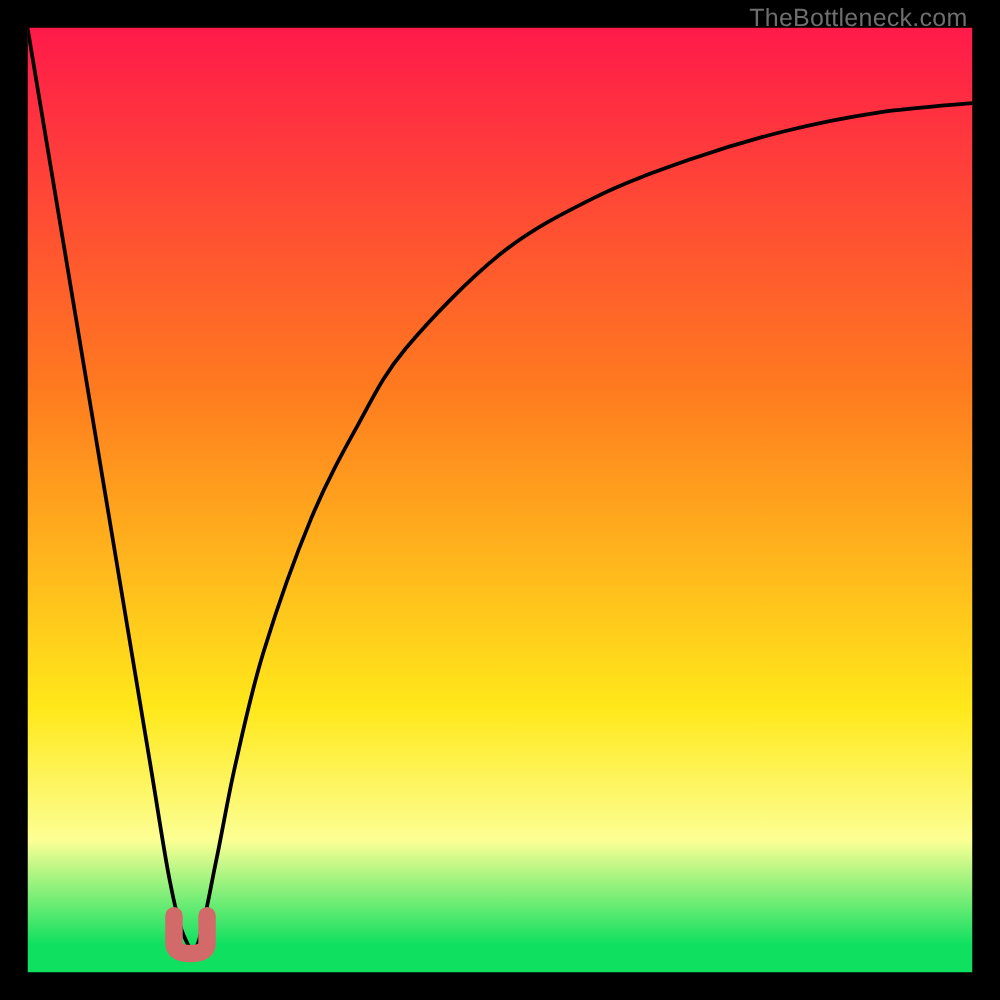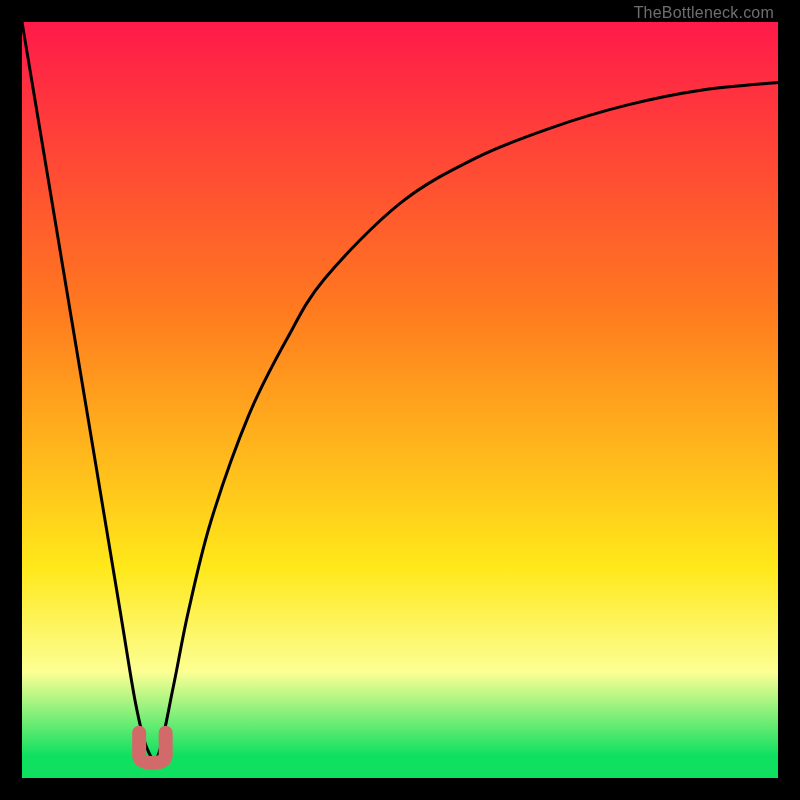--- a/index.html
+++ b/index.html
@@ -17,21 +17,21 @@
     top: 22px;
     width: 756px;
     height: 756px;
     background: #000;
   }
   .attribution {
     position: absolute;
     top: 4px;
     right: 26px;
     color: #6e6e6e;
-    font-size: 16px;
+    font-size: 20px;
     font-weight: 500;
     letter-spacing: 0.2px;
     z-index: 10;
     margin-left: 36px;
   }
   svg {
     display: block;
   }
 </style>
 </head>

